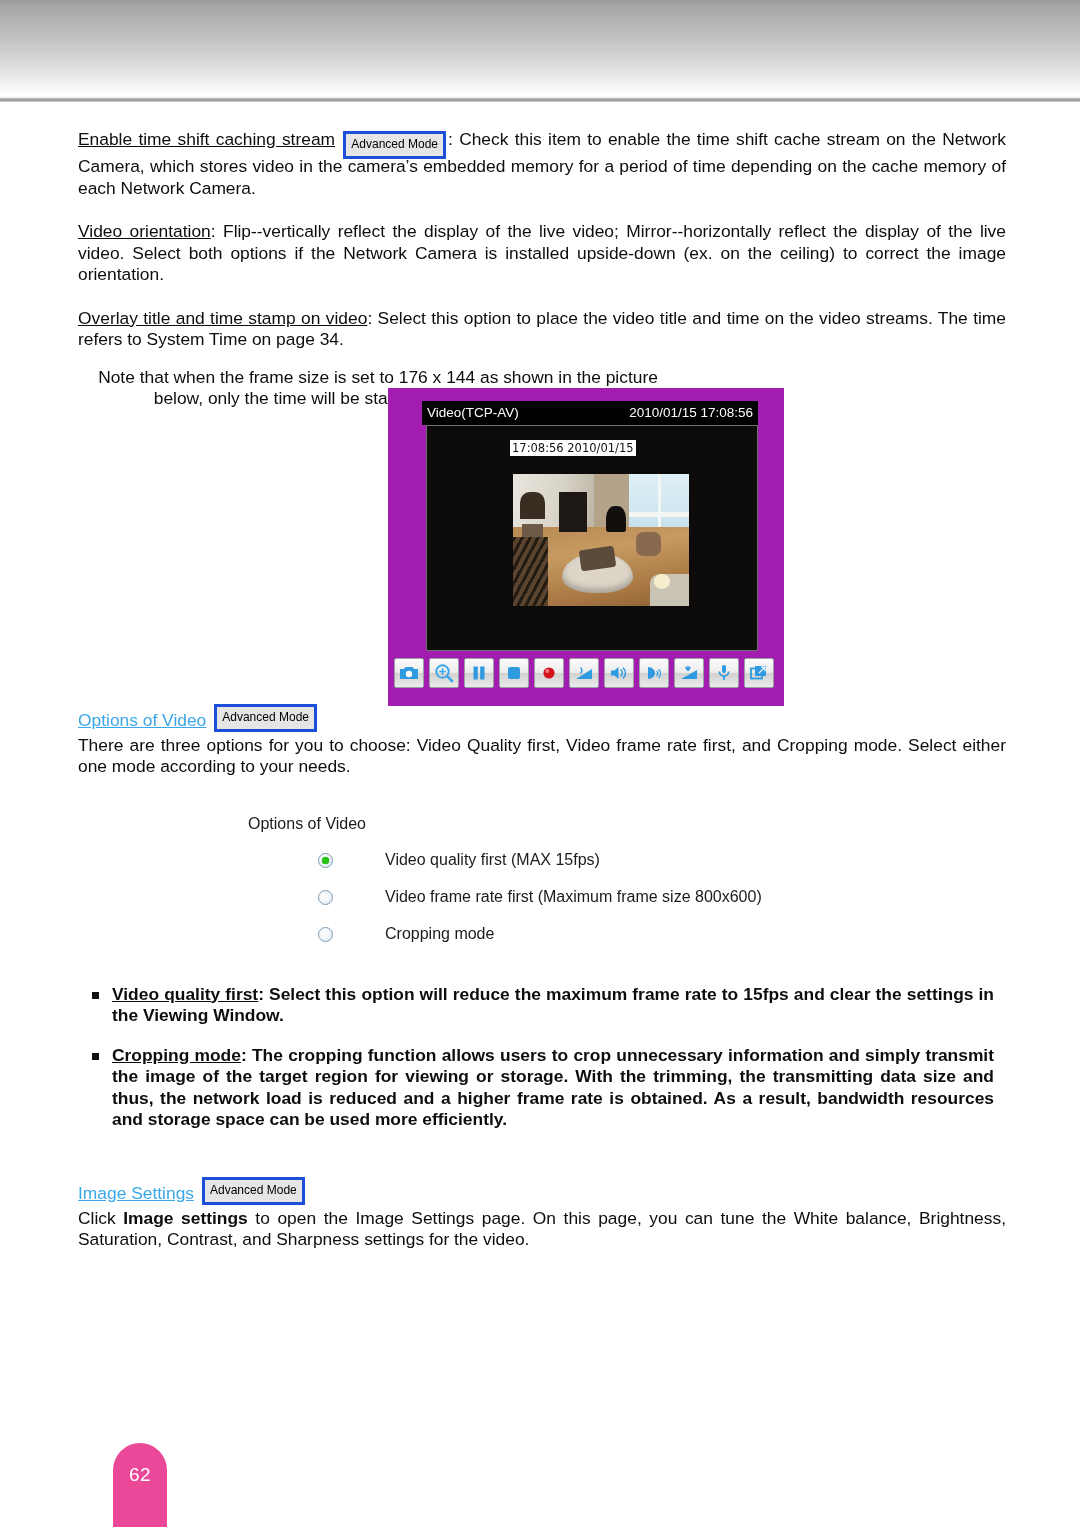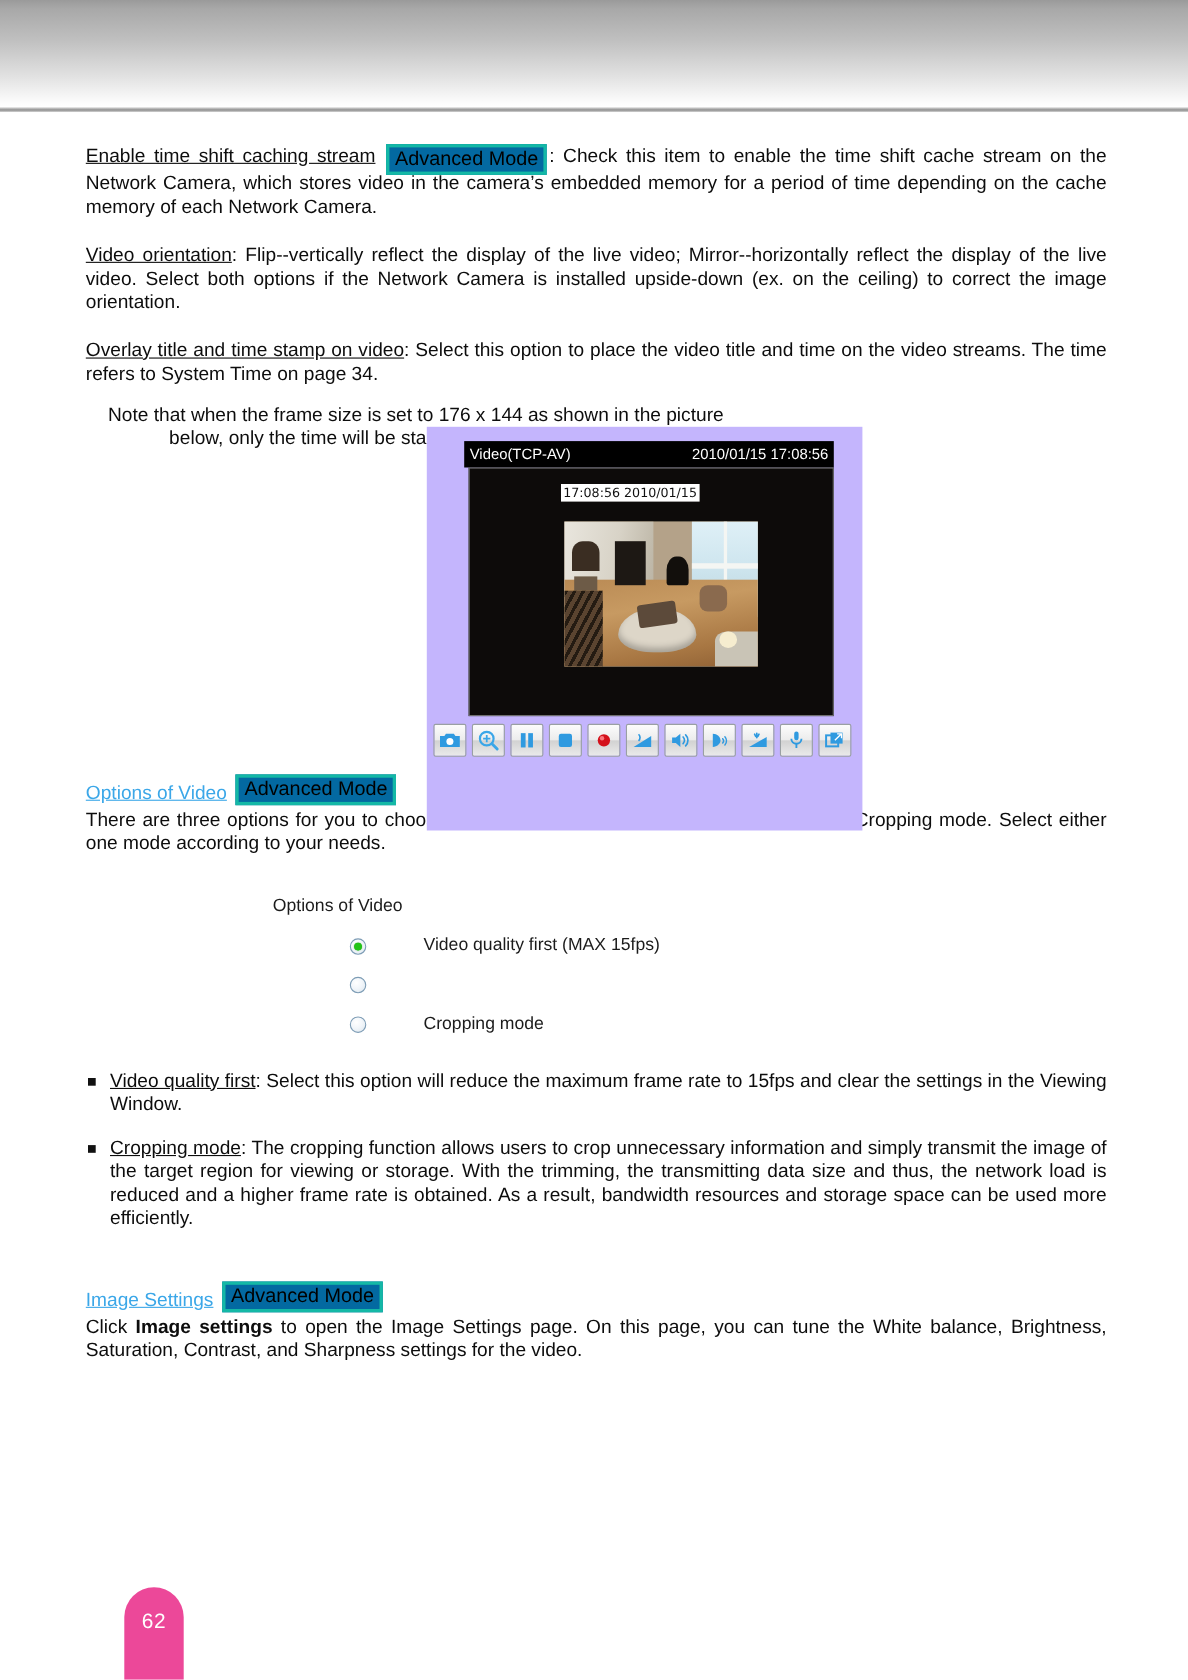--- a/index.html
+++ b/index.html
@@ -81,24 +81,24 @@
   p.body-para.tight { margin-bottom: 16px; }
 
   .u { text-decoration: underline; }
   .b { font-weight: bold; }
 
   
   .adv-badge {
     display: inline-block;
     position: relative;
     top: 3px;
-    background: #0369a1;
-    border: 3px solid #14b8a6;
+    background: #e5e5e5;
+    border: 3px solid #1d4ed8;
     padding: 0px 5px 1px 5px;
-    font-size: 18px;
+    font-size: 12px;
     line-height: 21px;
     color: #000000;
     white-space: nowrap;
     vertical-align: baseline;
     margin: 0 2px;
   }
 
   
   .link-heading {
     font-size: 17.4px;
@@ -114,22 +114,22 @@
     margin-bottom: 3px;
   }
   .heading-row .adv-badge { top: 0; }
 
   
   .video-figure {
     position: absolute;
     left: 388px;
     top: 388px;
     width: 396px;
-    height: 367px;
-    background: #c4b5fd;
+    height: 318px;
+    background: #a21caf;
     box-sizing: border-box;
   }
   .vp-titlebar {
     position: absolute;
     left: 34px; top: 13px;
     width: 336px; height: 24px;
     background: #000000;
     color: #ffffff;
     font-size: 13.5px;
     line-height: 24px;
@@ -286,21 +286,21 @@
   }
   .radio.checked::after {
     content: "";
     width: 7px; height: 7px;
     border-radius: 50%;
     background: #22c416;
     box-shadow: 0 0 1px #139a0a;
   }
 
   
-  .bullet-list { margin: 0; padding: 0; list-style: none; }
+  .bullet-list { margin: 12px; padding: 0; list-style: none; font-weight: bold; }
   .bullet-item {
     position: relative;
     padding-left: 22px;
     margin-bottom: 18px;
     font-size: 17.4px;
     line-height: 21.5px;
     text-align: justify;
     color: #0d0d0d;
   }
   .bullet-item .sq {
@@ -505,19 +505,20 @@
 <div class="options-figure">
   <div class="of-title">Options of Video</div>
 
   <div class="radio-row">
     <span class="radio checked"></span>
     <span>Video quality first (MAX 15fps)</span>
   </div>
 
   <div class="radio-row">
     <span class="radio"></span>
+    <span>Video frame rate first (Maximum frame size 800x600)</span>
   </div>
 
   <div class="radio-row">
     <span class="radio"></span>
     <span>Cropping mode</span>
   </div>
 </div>
 
 </body></html>

